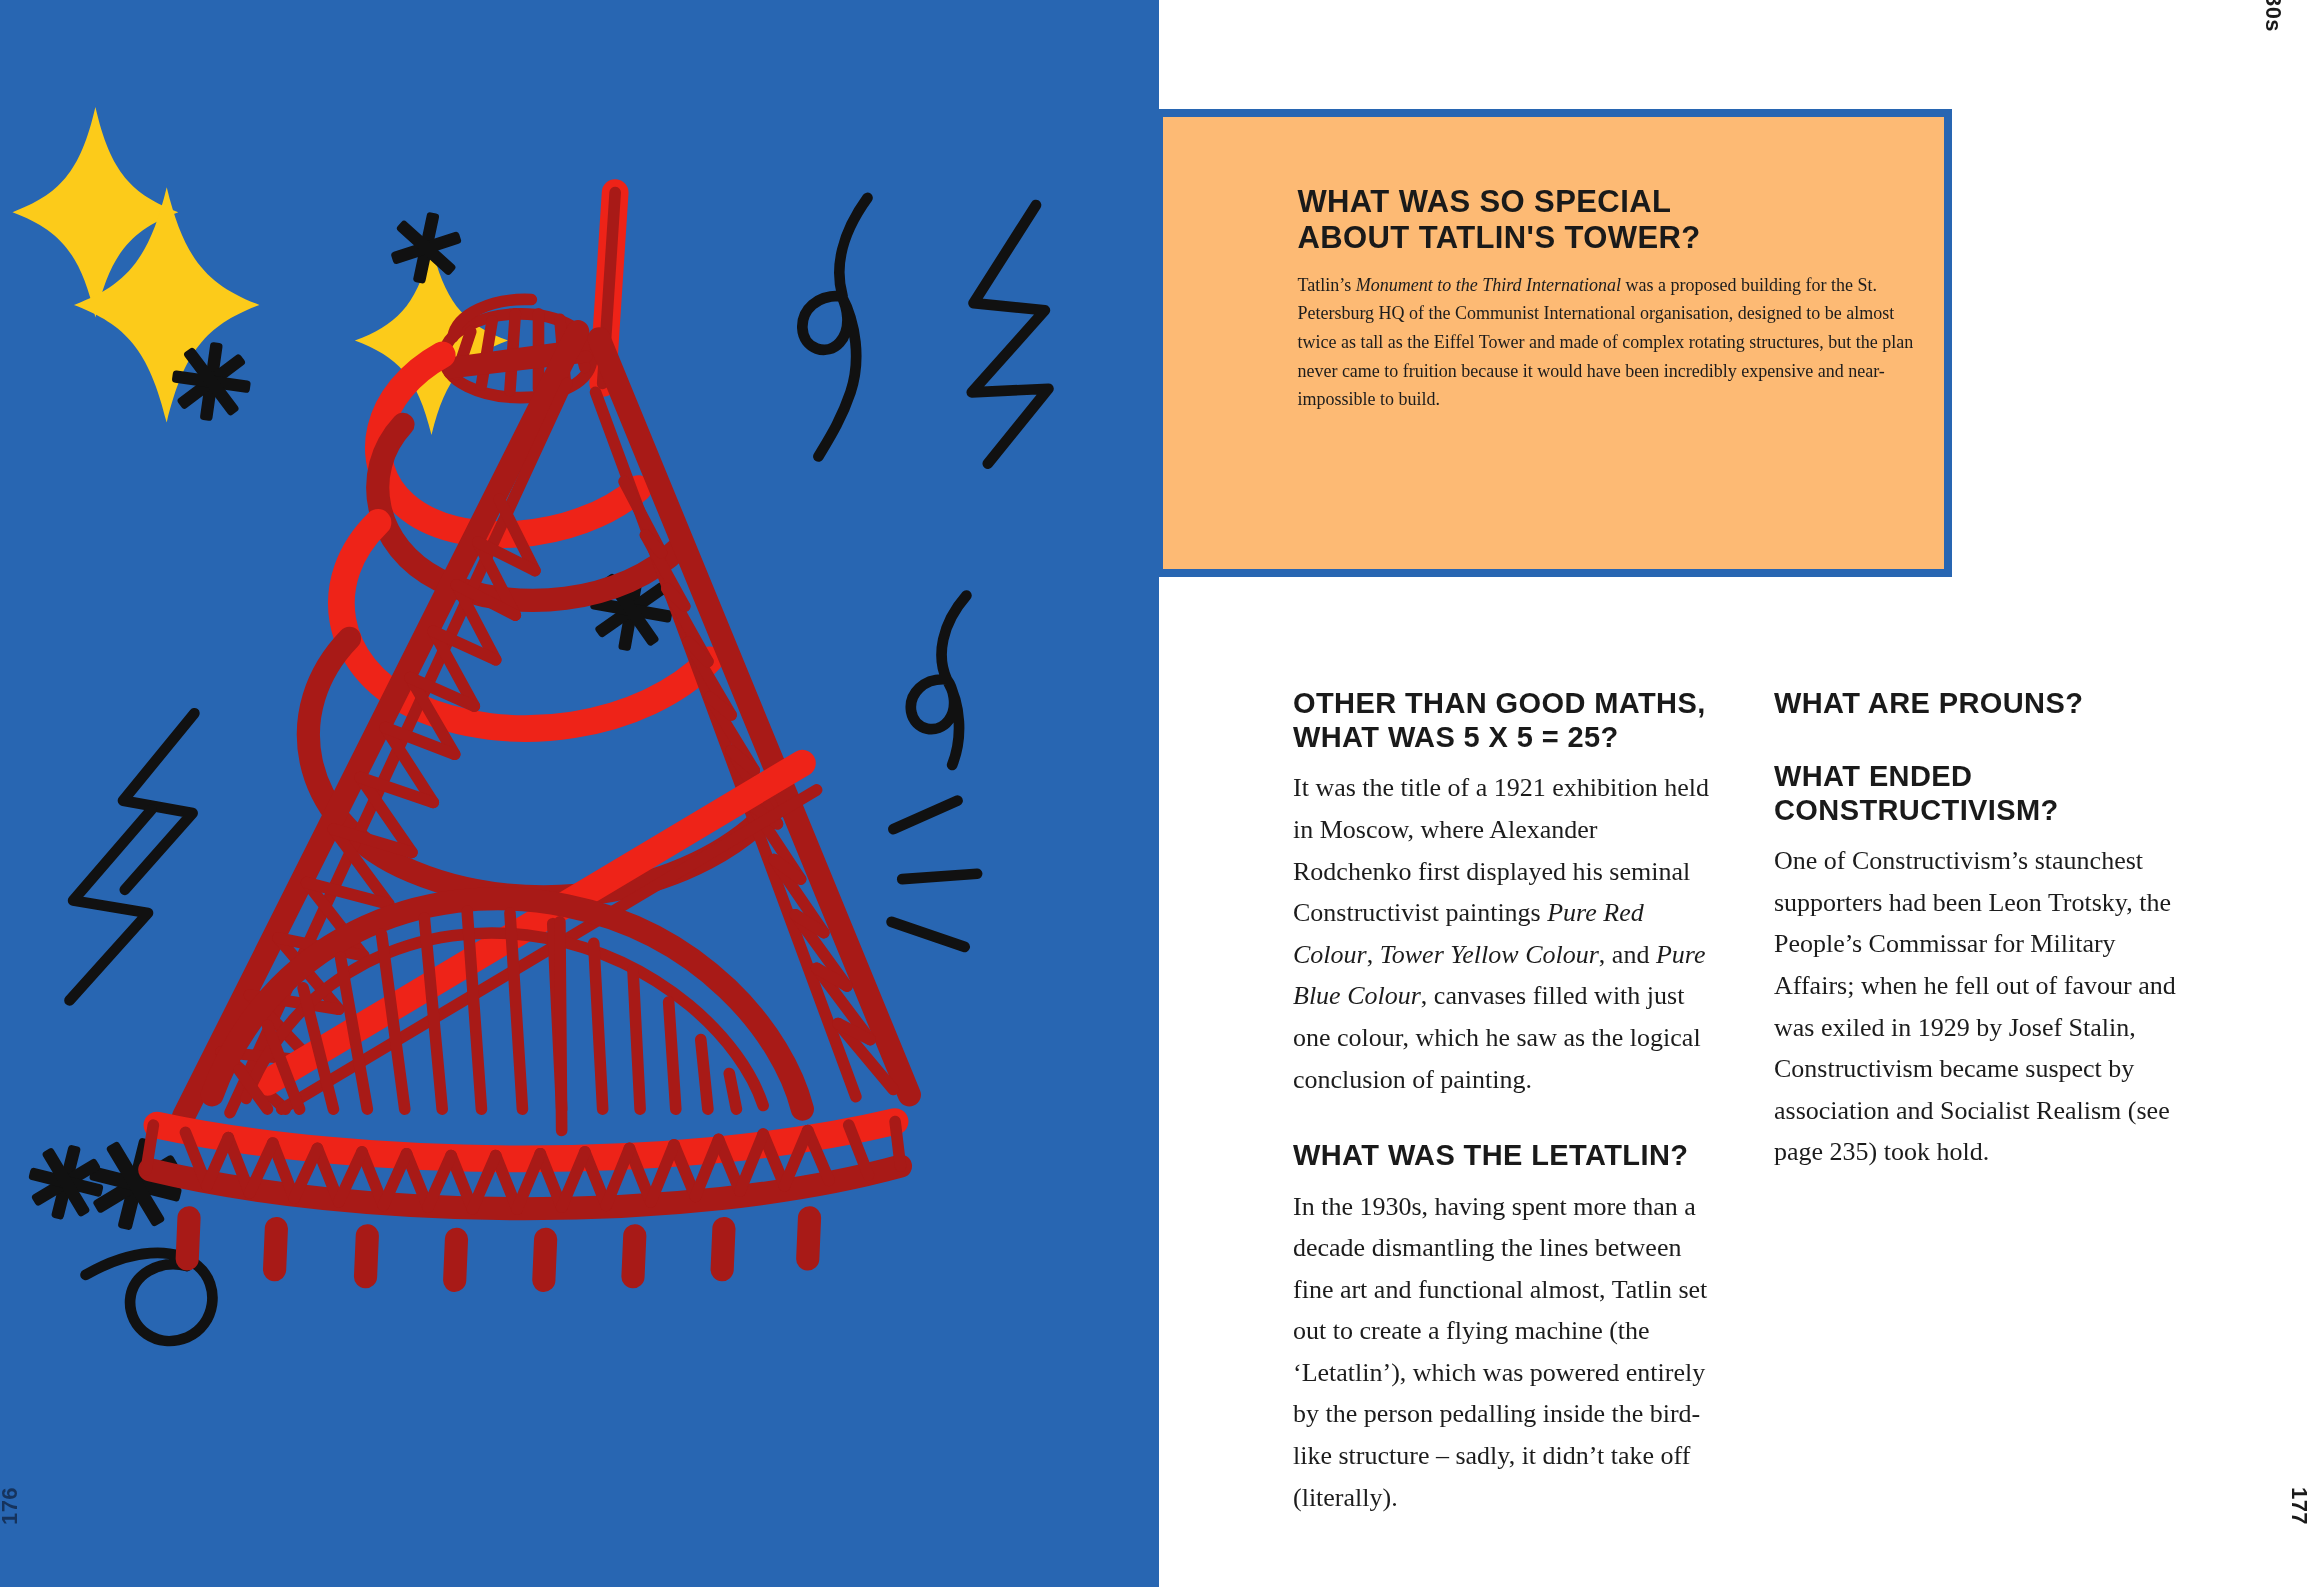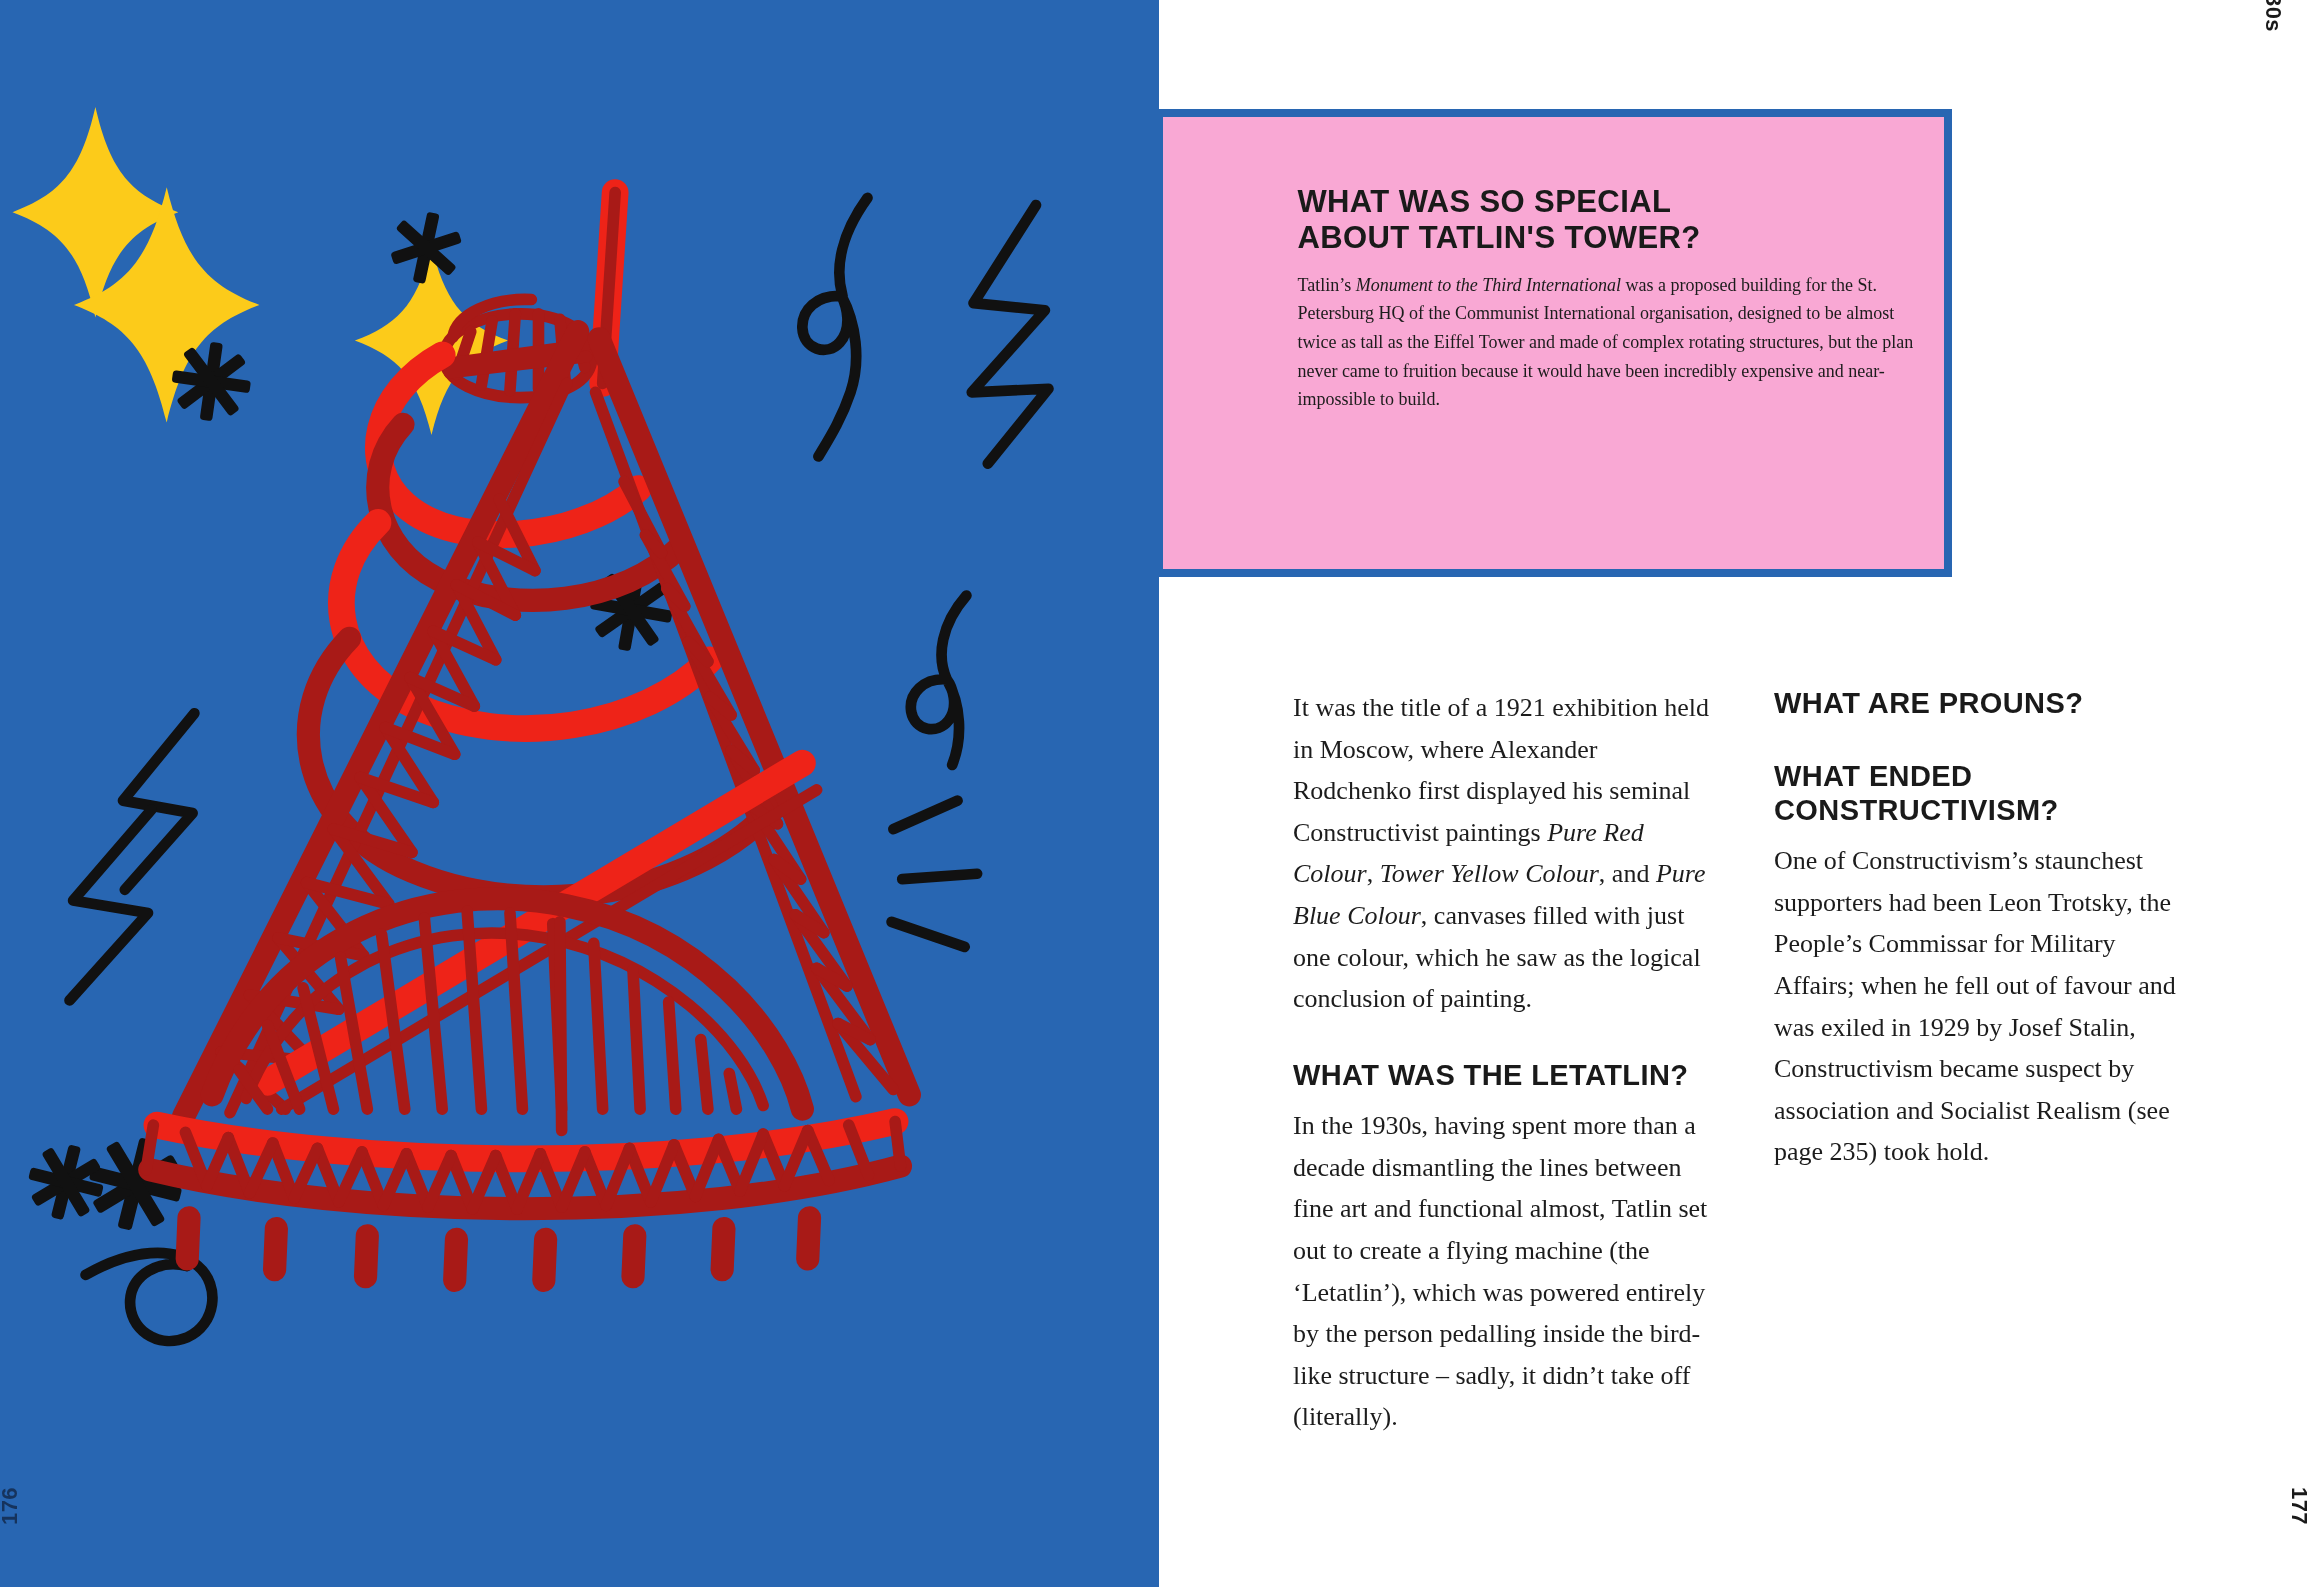--- a/index.html
+++ b/index.html
@@ -86,21 +86,21 @@
   }
 
   
   .feature-box {
     position: absolute;
     left: -3.6px;
     top: 109px;
     width: 797px;
     height: 468px;
     border: 8px solid #2866B2;
-    background: #f9a8d4;
+    background: #fdba74;
     box-sizing: border-box;
   }
   .feature-inner {
     position: absolute;
     left: 134px;
     top: 67px;
     width: 624px;
   }
 
   
@@ -292,20 +292,24 @@
         </h2>
         <p class="body"><span>Tatlin’s </span><em>Monument to the Third International</em><span> was a proposed building for the St. Petersburg HQ of the Communist International organisation, designed to be almost twice as tall as the Eiffel Tower and made of complex rotating structures, but the plan never came to fruition because it would have been incredibly expensive and near-impossible to build.</span></p>
       </div>
     </div>
 
     <div class="columns">
 
       <div class="col">
 
         <div class="block">
+          <h2 class="qhead">
+            <span>OTHER THAN GOOD MATHS,</span><br>
+            <span>WHAT WAS 5 X 5 = 25?</span>
+          </h2>
           <p class="body"><span>It was the title of a 1921 exhibition held in Moscow, where Alexander Rodchenko first displayed his seminal Constructivist paintings </span><em>Pure Red Colour</em><span>, </span><em>Tower Yellow Colour</em><span>, and </span><em>Pure Blue Colour</em><span>, canvases filled with just one colour, which he saw as the logical conclusion of painting.</span></p>
         </div>
 
         <div class="block">
           <h2 class="qhead">
             <span>WHAT WAS THE LETATLIN?</span>
           </h2>
           <p class="body">In the 1930s, having spent more than a decade dismantling the lines between fine art and functional almost, Tatlin set out to create a flying machine (the ‘Letatlin’), which was powered entirely by the person pedalling inside the bird-like structure – sadly, it didn’t take off (literally).</p>
         </div>
 

